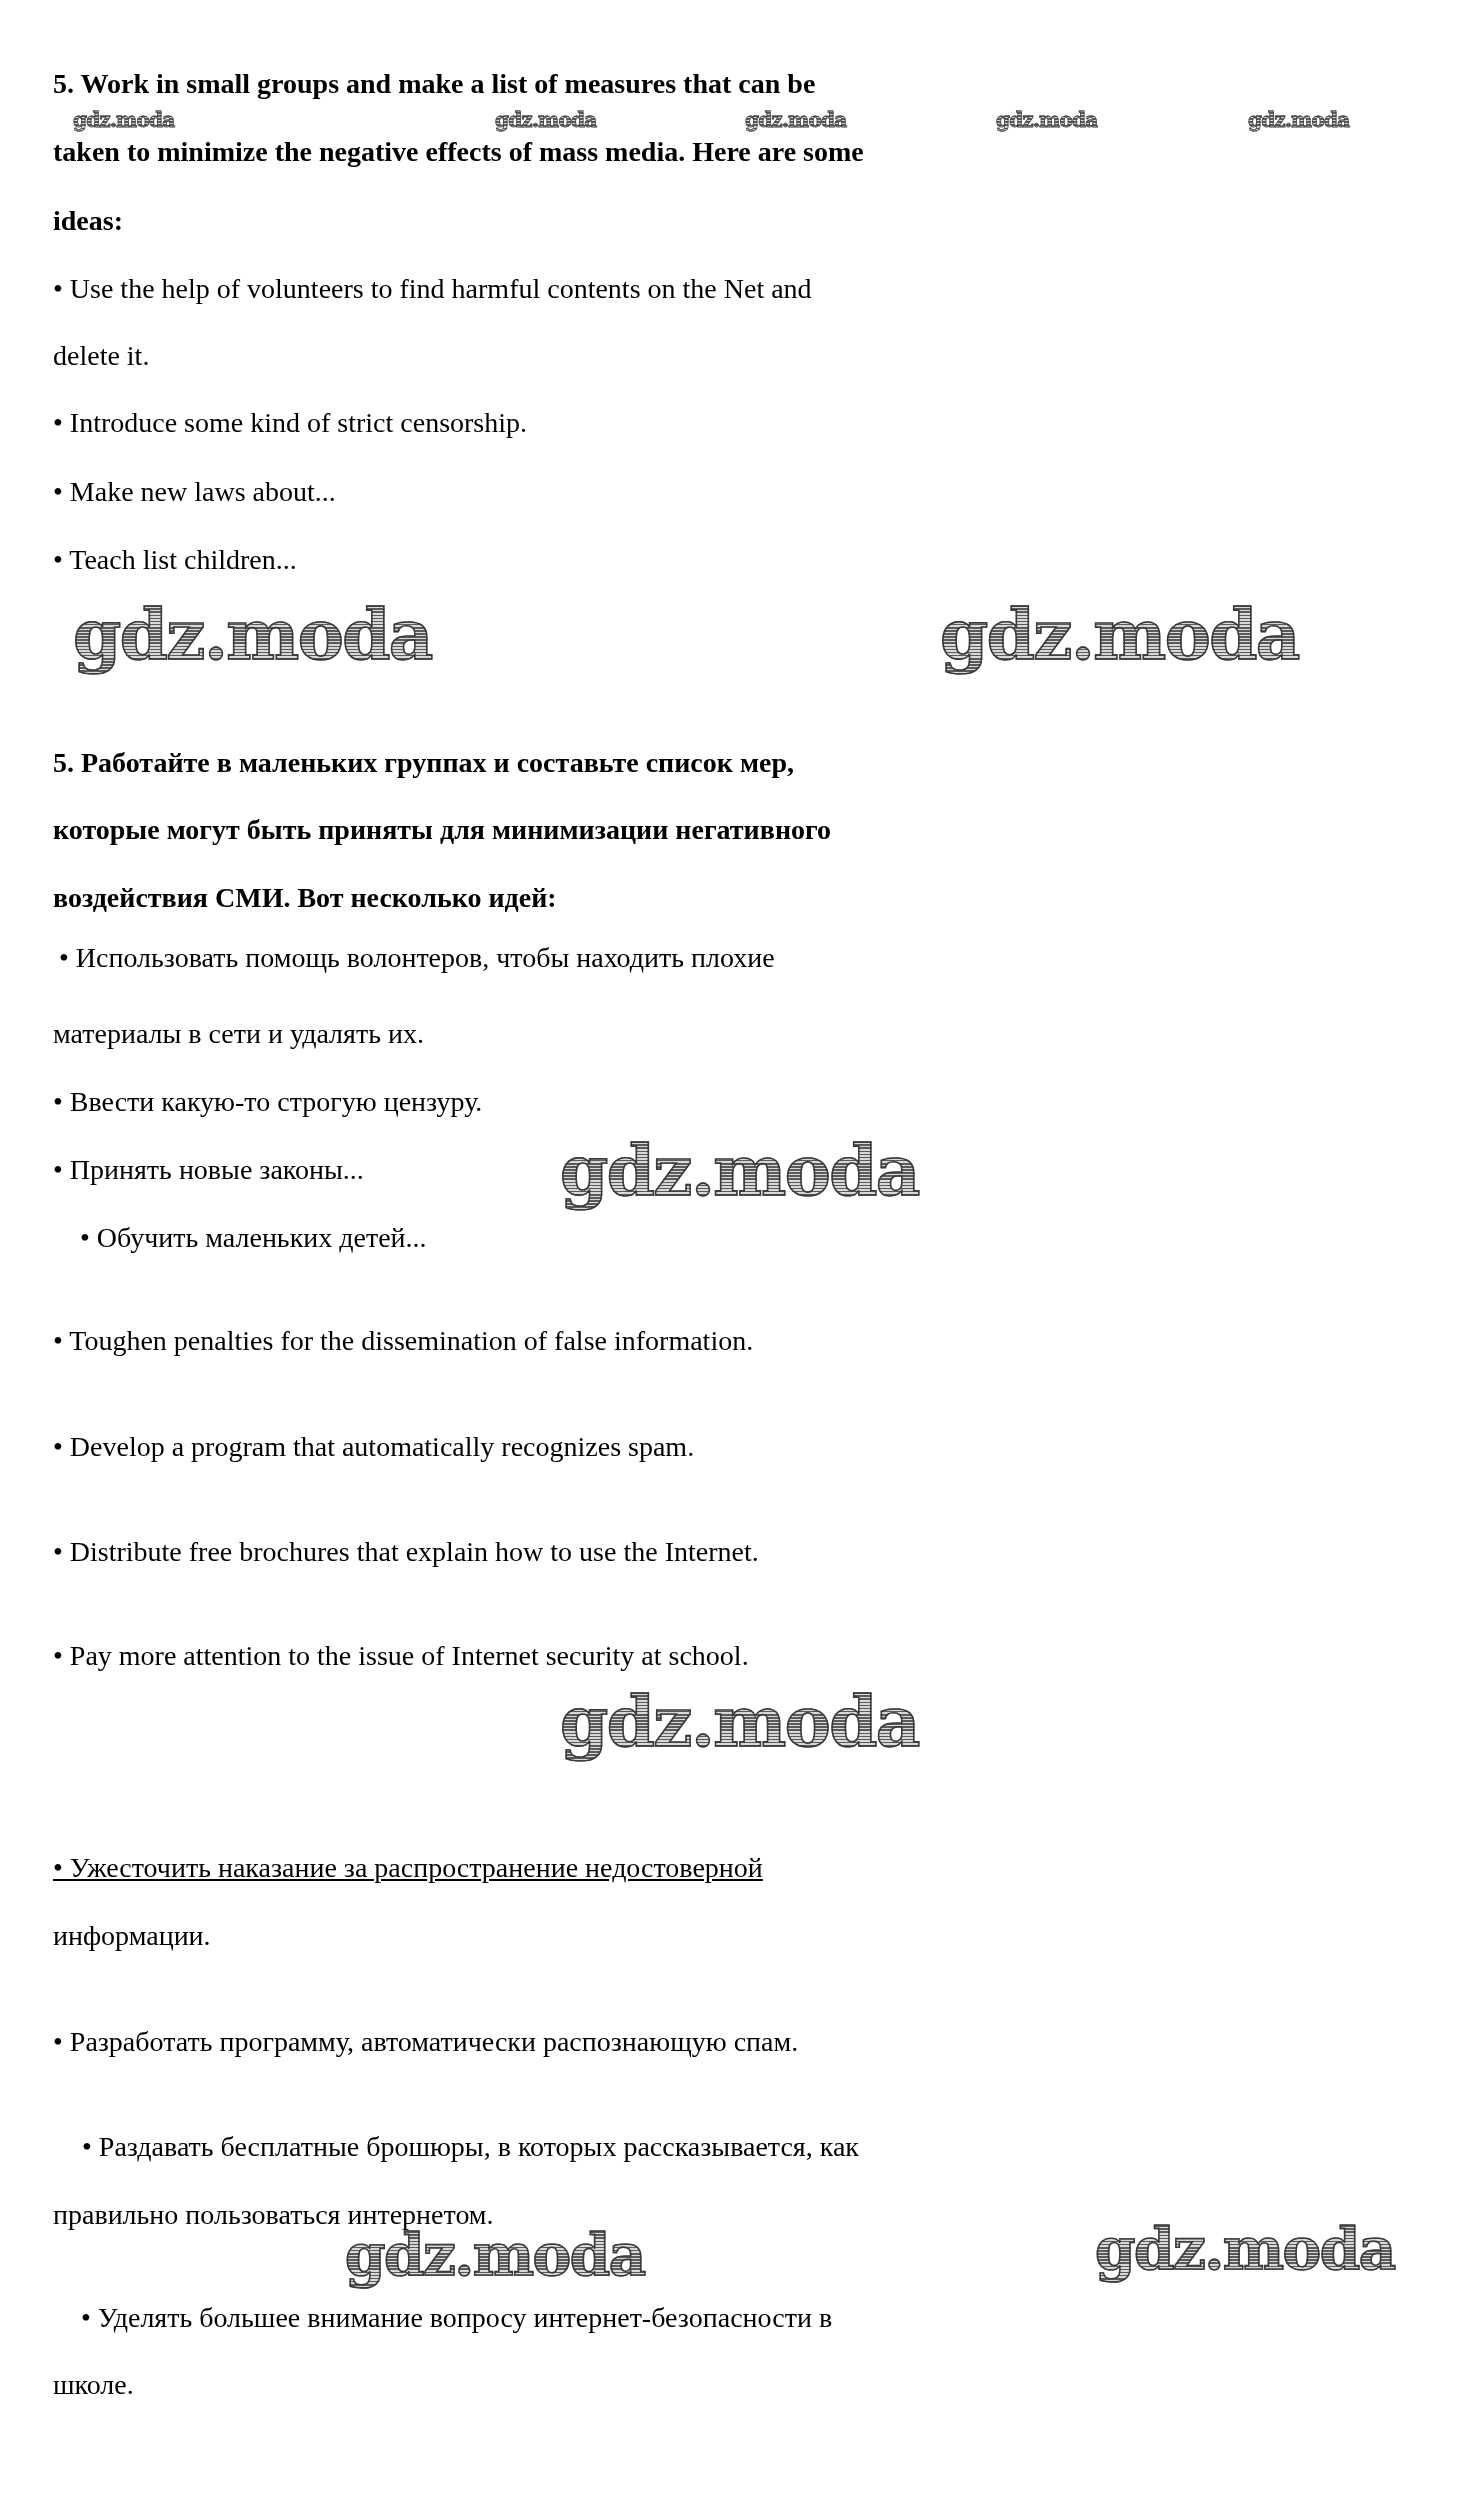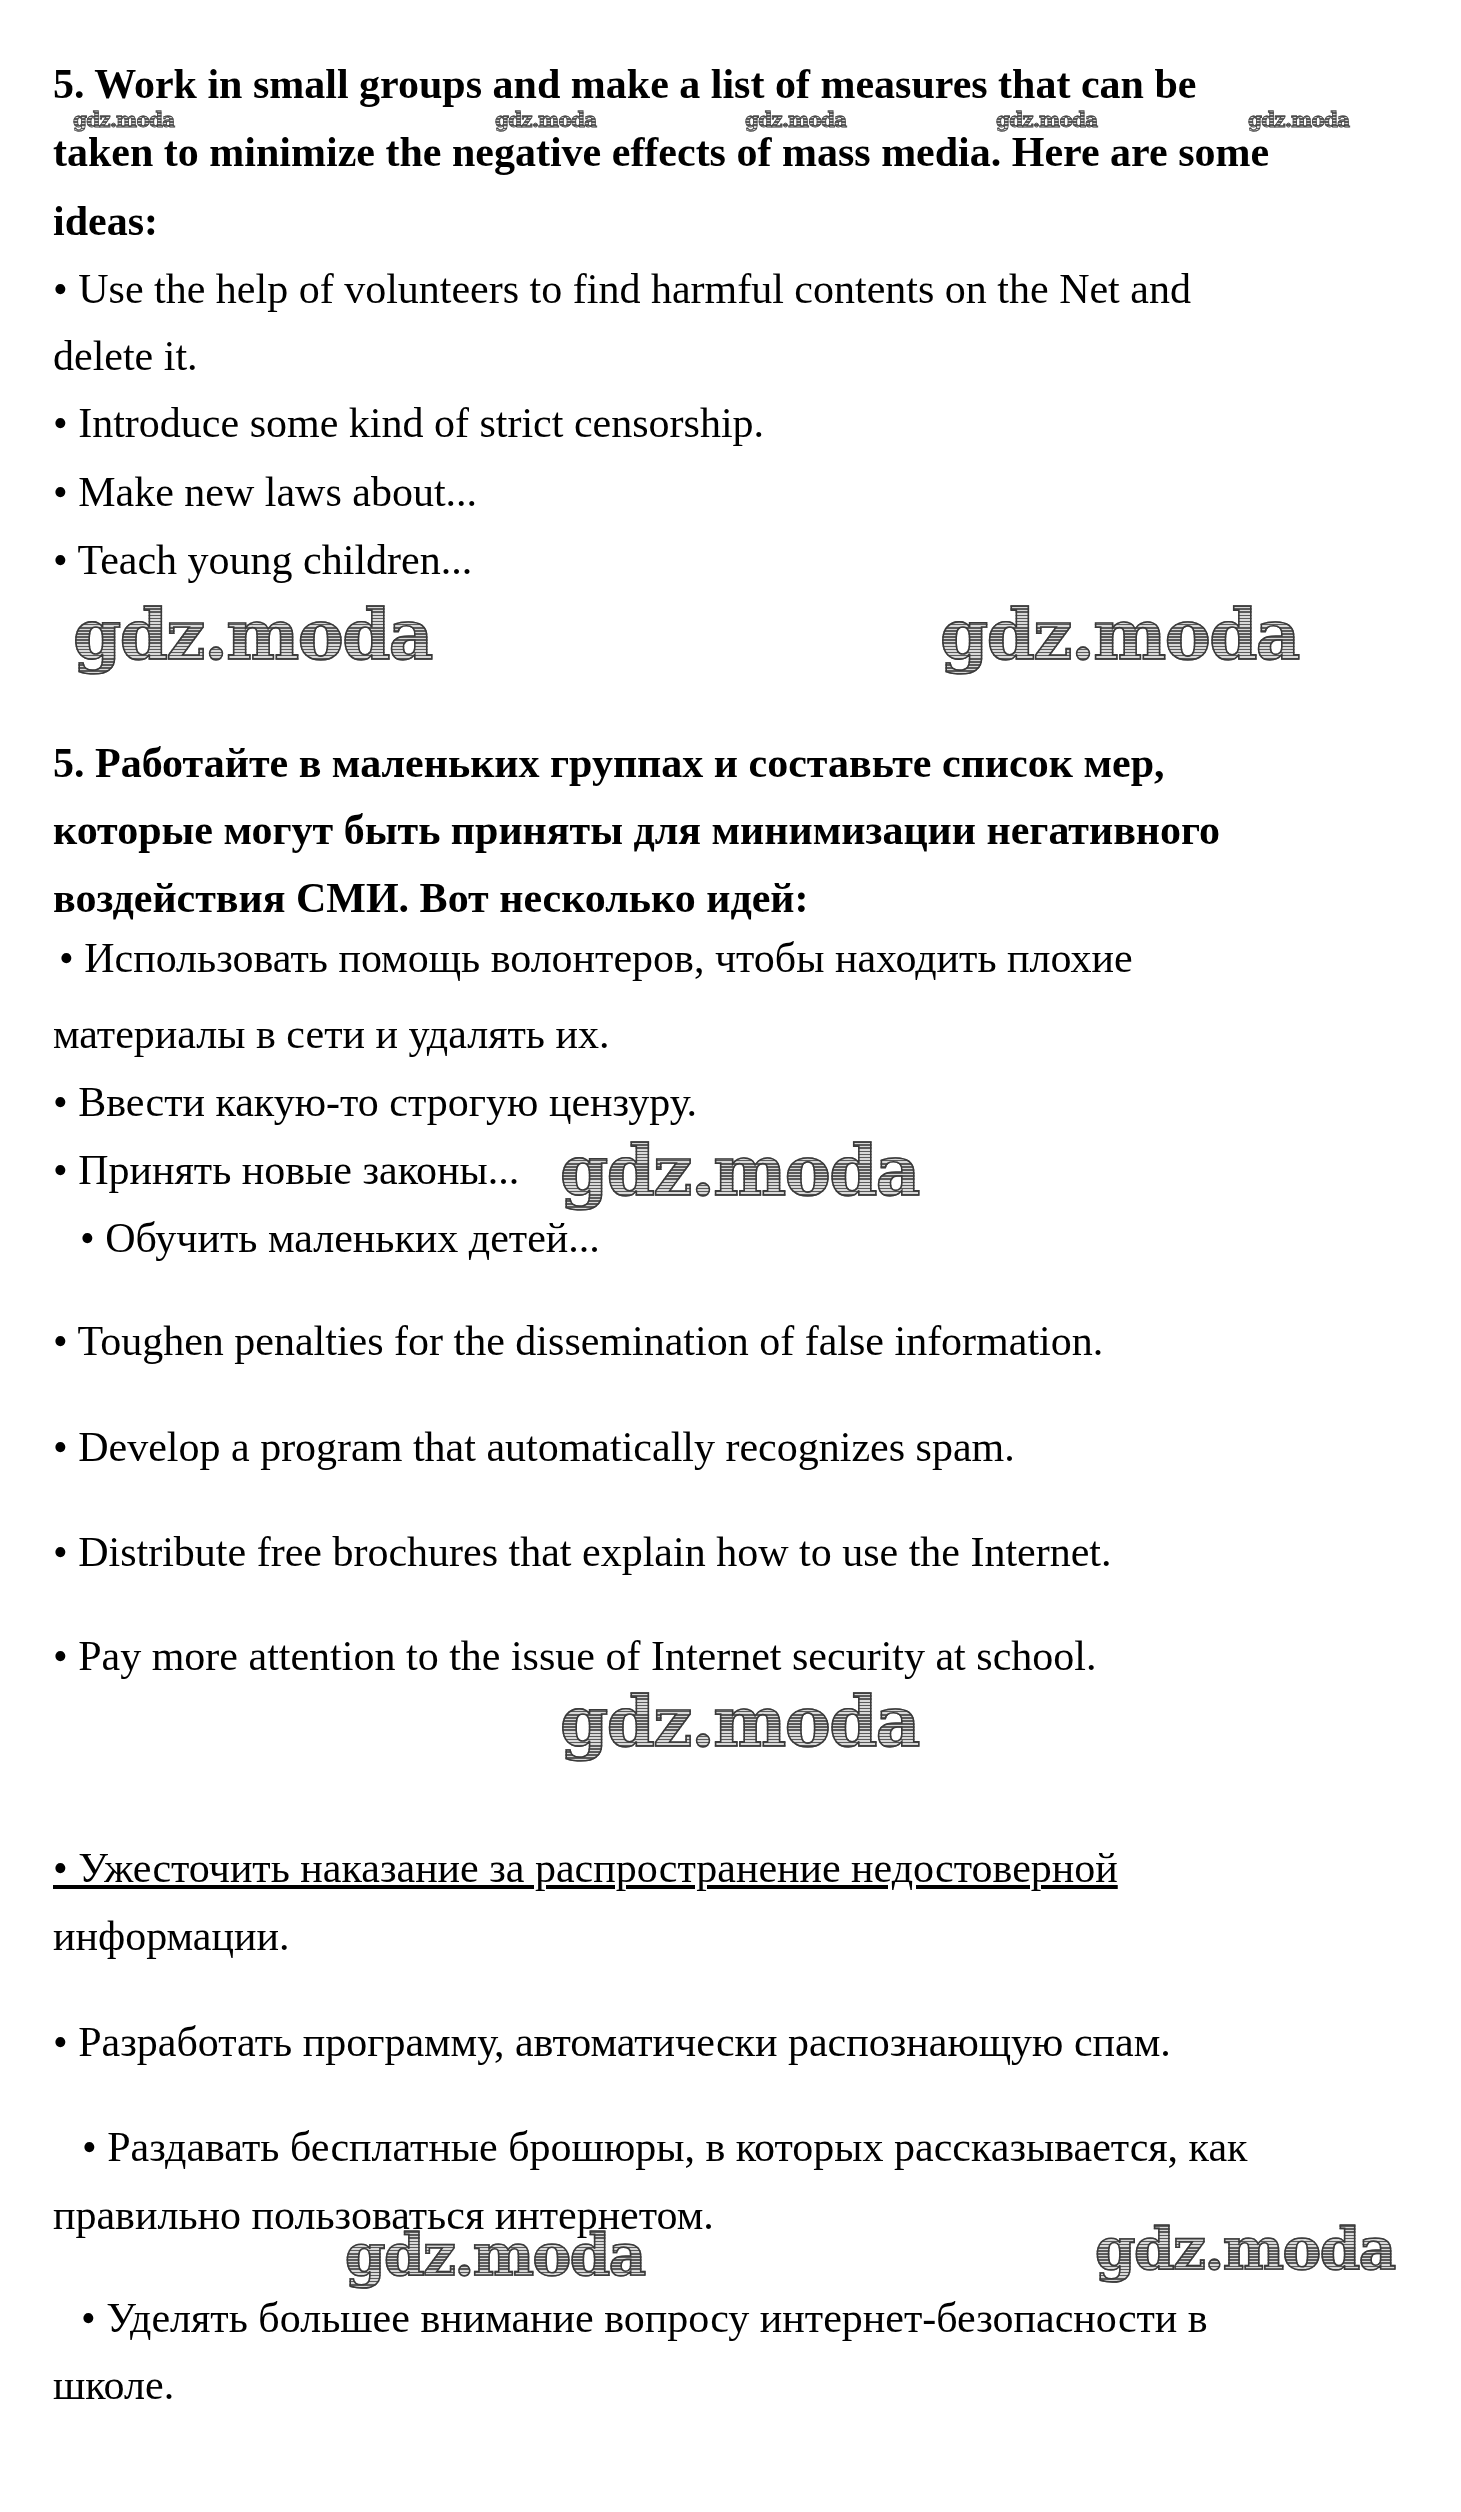--- a/index.html
+++ b/index.html
@@ -1,21 +1,21 @@
 <!DOCTYPE html>
 <html style="font-size:12.5px"><head>
 <meta charset="utf-8">
 <style>
   html, body { margin: 0; padding: 0; background: #ffffff; }
   body { width: 1461px; height: 2512px; position: relative; overflow: hidden; }
   .page { position: absolute; left: 0; top: 0; width: 1461px; height: 2512px; background: #ffffff; }
   .line {
     position: absolute; left: 53px; white-space: nowrap;
     font-family: "Liberation Serif", "DejaVu Serif", serif;
-    font-size: 42px; line-height: 50px; color: #000000;
+    font-size: 28px; line-height: 50px; color: #000000;
     transform-origin: left top;
   }
   .line.bold { font-weight: bold; }
   .wm {
     position: absolute; white-space: nowrap;
     font-family: "DejaVu Serif", "Liberation Serif", serif;
     font-weight: bold;
     color: transparent;
     background: repeating-linear-gradient(180deg, #5a5a5a 0px, #5a5a5a 1.6px, #d8d8d8 1.6px, #d8d8d8 3.1px);
     -webkit-background-clip: text; background-clip: text;
@@ -39,21 +39,21 @@
   <div class="wm small" style="left:73px; top:109px;">gdz.moda</div>
   <div class="wm small" style="left:495px; top:109px;">gdz.moda</div>
   <div class="wm small" style="left:745px; top:109px;">gdz.moda</div>
   <div class="wm small" style="left:996px; top:109px;">gdz.moda</div>
   <div class="wm small" style="left:1248px; top:109px;">gdz.moda</div>
 
   <div class="line" style="top:264px;">• Use the help of volunteers to find harmful contents on the Net and</div>
   <div class="line" style="top:331px;">delete it.</div>
   <div class="line" style="top:398px;">• Introduce some kind of strict censorship.</div>
   <div class="line" style="top:467px;">• Make new laws about...</div>
-  <div class="line" style="top:535px;">• Teach young children...</div>
+  <div class="line" style="top:535px;">• Teach list children...</div>
 
   <div class="wm big" style="left:73px; top:596px;">gdz.moda</div>
   <div class="wm big" style="left:940px; top:596px;">gdz.moda</div>
 
   <div class="line bold" style="top:738px;">5. Работайте в маленьких группах и составьте список мер,</div>
   <div class="line bold" style="top:805px;">которые могут быть приняты для минимизации негативного</div>
   <div class="line bold" style="top:873px;">воздействия СМИ. Вот несколько идей:</div>
 
   <div class="line" style="top:933px;margin-left:6px;">• Использовать помощь волонтеров, чтобы находить плохие</div>
   <div class="line" style="top:1009px;">материалы в сети и удалять их.</div>

